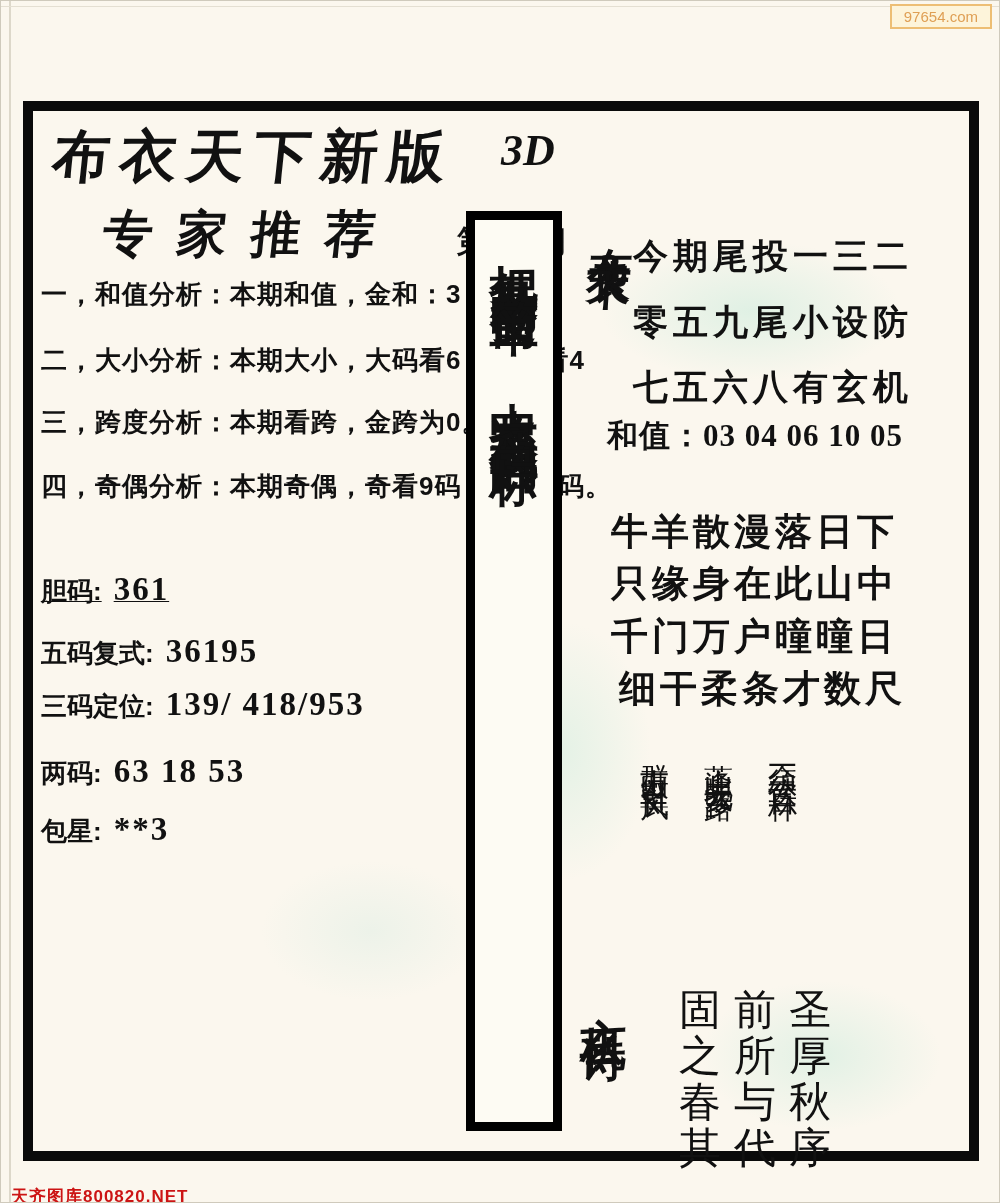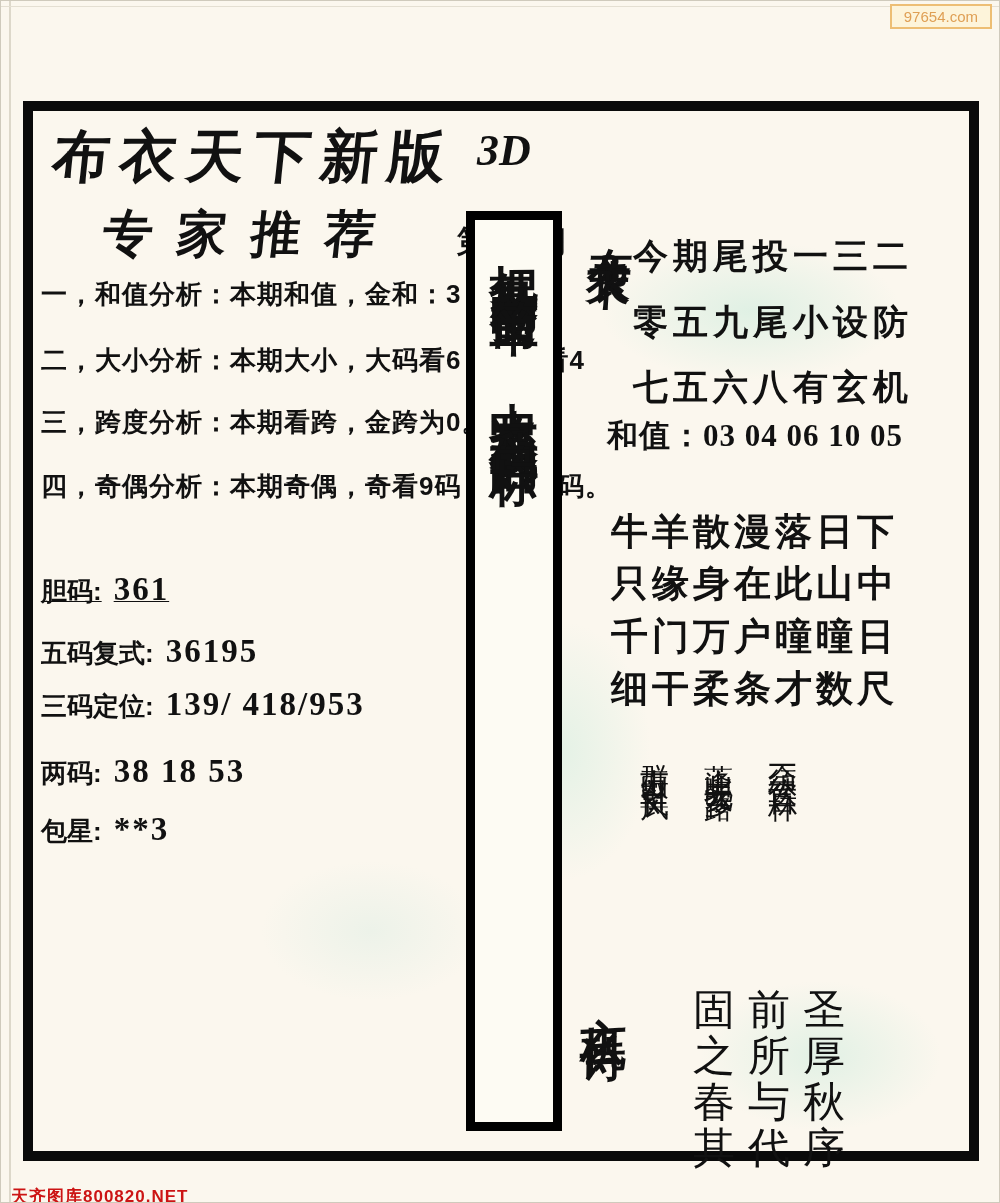--- a/index.html
+++ b/index.html
@@ -42,21 +42,21 @@
     background:transparent;
   }
   .abs{position:absolute;}
 
   
   .callig{font-family:"Liberation Serif", serif;font-weight:900;transform:skewX(-6deg);}
 
   .brand{left:20px;top:8px;font-size:57px;letter-spacing:10px;white-space:nowrap;}
   .subtitle{left:70px;top:90px;font-size:50px;letter-spacing:24px;white-space:nowrap;}
 
-  .game3d{left:444px;top:14px;font-size:44px;font-weight:900;font-style:italic;font-family:"Liberation Serif", serif;}
+  .game3d{left:468px;top:14px;font-size:44px;font-weight:900;font-style:italic;font-family:"Liberation Serif", serif;}
   .issue{left:424px;top:62px;font-size:31px;font-weight:bold;white-space:nowrap;margin-top:48px;}
 
   .analysis-line{
     left:8px;font-size:26px;font-weight:bold;white-space:nowrap;
     font-family:"Liberation Sans", sans-serif;letter-spacing:1px;
   }
   .a0{top:166px;} .a1{top:232px;} .a2{top:294px;} .a3{top:358px;}
 
   .pick-row{left:8px;white-space:nowrap;}
   .p0{top:460px;text-decoration:underline;} .p1{top:522px;} .p2{top:575px;} .p3{top:642px;} .p4{top:700px;text-align:center;}
@@ -79,36 +79,36 @@
     writing-mode:vertical-rl;text-orientation:upright;
     font-size:44px;font-weight:900;letter-spacing:8px;
     font-family:"Liberation Serif", serif;transform:skewX(-4deg);
   }
 
   .tip-line{left:600px;font-size:35px;letter-spacing:5px;font-weight:600;white-space:nowrap;}
   .t0{top:122px;} .t1{top:188px;} .t2{top:253px;}
   .hezhi{left:574px;top:304px;font-size:31px;font-weight:bold;white-space:nowrap;letter-spacing:1px;}
 
   .poem-line{left:578px;font-size:37px;letter-spacing:4px;font-weight:600;white-space:nowrap;}
-  .m0{top:396px;} .m1{top:448px;} .m2{top:501px;text-align:right;} .m3{top:553px;}
+  .m0{top:396px;} .m1{top:448px;} .m2{top:501px;text-align:right;} .m3{top:553px;margin-left:8px;}
 
   .verse-wrap{left:602px;top:630px;display:flex;flex-direction:row;gap:24px;}
   .verse-col{
     writing-mode:vertical-rl;text-orientation:upright;
     font-size:29px;letter-spacing:5px;font-weight:500;height:222px;
     font-family:"Liberation Serif", serif;
   }
 
   .mystery-label{
     left:538px;top:868px;height:270px;
     writing-mode:vertical-rl;text-orientation:upright;
     font-size:46px;font-weight:900;letter-spacing:10px;
     font-family:"Liberation Serif", serif;transform:rotate(-3deg) skewX(-4deg);
   }
-  .mystery-grid{left:660px;top:876px;}
+  .mystery-grid{left:646px;top:876px;}
   .mystery-row{font-size:42px;letter-spacing:13px;line-height:46px;font-weight:500;white-space:nowrap;}
 
   .footer{
     position:absolute;left:10px;top:1184px;
     color:#cc1414;font-family:"Liberation Sans", sans-serif;
     font-weight:bold;font-size:17px;letter-spacing:1px;white-space:nowrap;
   }
 </style>
 </head>
 <body>
@@ -140,21 +140,21 @@
     <div class="abs pick-row p0">
       <span class="pick-label">胆码:</span><span class="pick-value">361</span>
     </div>
     <div class="abs pick-row p1">
       <span class="pick-label">五码复式:</span><span class="pick-value">36195</span>
     </div>
     <div class="abs pick-row p2">
       <span class="pick-label">三码定位:</span><span class="pick-value">139/ 418/953</span>
     </div>
     <div class="abs pick-row p3">
-      <span class="pick-label">两码:</span><span class="pick-value">38 18 53</span>
+      <span class="pick-label">两码:</span><span class="pick-value">63 18 53</span>
     </div>
     <div class="abs pick-row p4">
       <span class="pick-label">包星:</span><span class="pick-value">**3</span>
     </div>
 
     <div class="abs center-col">
       <div class="center-text">把复杂的变简单 中大奖是我们的目标</div>
     </div>
     <div class="abs side-vert">布衣天下3</div>
 

